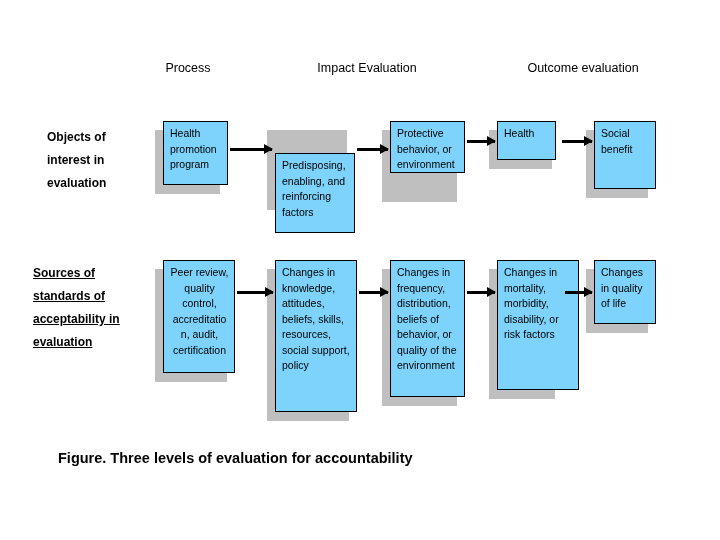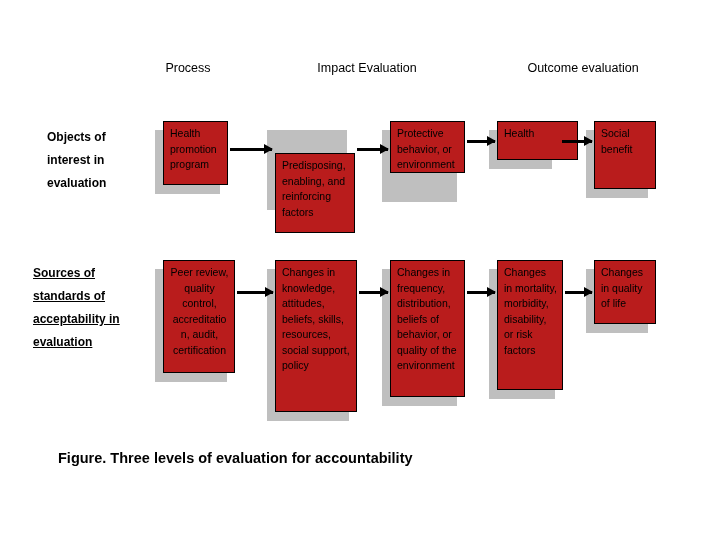--- a/index.html
+++ b/index.html
@@ -36,21 +36,21 @@
     font-weight: bold;
     color: #000000;
     line-height: 23px;
     width: 105px;
   }
 
   
   .node {
     position: absolute;
     box-sizing: border-box;
-    background: #b91c1c;
+    background: #7dd3fc;
     border: 1.4px solid #000000;
     font-size: 10.5px;
     line-height: 15.5px;
     color: #000000;
     padding: 4px 5px 2px 6px;
     overflow: hidden;
     word-break: break-word;
     z-index: 2;
   }
   
@@ -102,32 +102,32 @@
     <div class="arrow" style="left: 357px; top: 148px; width: 31px;"></div>
     <div class="arrow" style="left: 467px; top: 140px; width: 28px;"></div>
     <div class="arrow" style="left: 562px; top: 140px; width: 30px;"></div>
     <div class="shadow" style="left: 155px; top: 130px; width: 65px; height: 64px; background: rgb(191, 191, 191);"></div>
     <div class="node" style="left: 163px; top: 121px; width: 65px; height: 64px;">Health promotion program</div>
     <div class="shadow" style="left: 267px; top: 130px; width: 80px; height: 80px; background: rgb(191, 191, 191);"></div>
     <div class="node" style="left: 275px; top: 121px; width: 80px; height: 80px; margin-top: 32px;">Predisposing, enabling, and reinforcing factors</div>
     <div class="shadow" style="left: 382px; top: 130px; width: 75px; height: 72px; background: rgb(191, 191, 191);"></div>
     <div class="node" style="left: 390px; top: 121px; width: 75px; height: 52px;">Protective behavior, or environment</div>
     <div class="shadow" style="left: 489px; top: 130px; width: 63px; height: 39px; background: rgb(191, 191, 191);"></div>
-    <div class="node" style="left: 497px; top: 121px; width: 81px; height: 39px;">Health</div>
+    <div class="node" style="left: 497px; top: 121px; width: 59px; height: 39px;">Health</div>
     <div class="shadow" style="left: 586px; top: 130px; width: 62px; height: 68px; background: rgb(191, 191, 191);"></div>
     <div class="node" style="left: 594px; top: 121px; width: 62px; height: 68px;">Social benefit</div>
     <div class="row-label" style="left: 33px; top: 262px; text-decoration: underline;">Sources of standards of acceptability in evaluation</div>
     <div class="arrow" style="left: 237px; top: 291px; width: 36px;"></div>
     <div class="arrow" style="left: 359px; top: 291px; width: 29px;"></div>
     <div class="arrow" style="left: 467px; top: 291px; width: 28px;"></div>
     <div class="arrow" style="left: 565px; top: 291px; width: 27px;"></div>
     <div class="shadow" style="left: 155px; top: 269px; width: 72px; height: 113px; background: rgb(191, 191, 191);"></div>
     <div class="node" style="left: 163px; top: 260px; width: 72px; height: 113px; text-align: center;">Peer review, quality control, accreditation, audit, certification</div>
     <div class="shadow" style="left: 267px; top: 269px; width: 82px; height: 152px; background: rgb(191, 191, 191);"></div>
     <div class="node" style="left: 275px; top: 260px; width: 82px; height: 152px;">Changes in knowledge, attitudes, beliefs, skills, resources, social support, policy</div>
     <div class="shadow" style="left: 382px; top: 269px; width: 75px; height: 137px; background: rgb(191, 191, 191);"></div>
     <div class="node" style="left: 390px; top: 260px; width: 75px; height: 137px;">Changes in frequency, distribution, beliefs of behavior, or quality of the environment</div>
     <div class="shadow" style="left: 489px; top: 269px; width: 66px; height: 130px; background: rgb(191, 191, 191);"></div>
-    <div class="node" style="left: 497px; top: 260px; width: 66px; height: 130px;">Changes in mortality, morbidity, disability, or risk factors</div>
+    <div class="node" style="left: 497px; top: 260px; width: 82px; height: 130px;">Changes in mortality, morbidity, disability, or risk factors</div>
     <div class="shadow" style="left: 586px; top: 269px; width: 62px; height: 64px; background: rgb(191, 191, 191);"></div>
     <div class="node" style="left: 594px; top: 260px; width: 62px; height: 64px;">Changes in quality of life</div>
     <div class="caption" style="left: 58px; top: 450px;">Figure. Three levels of evaluation for accountability</div>
   </div>
 
 </body></html>

